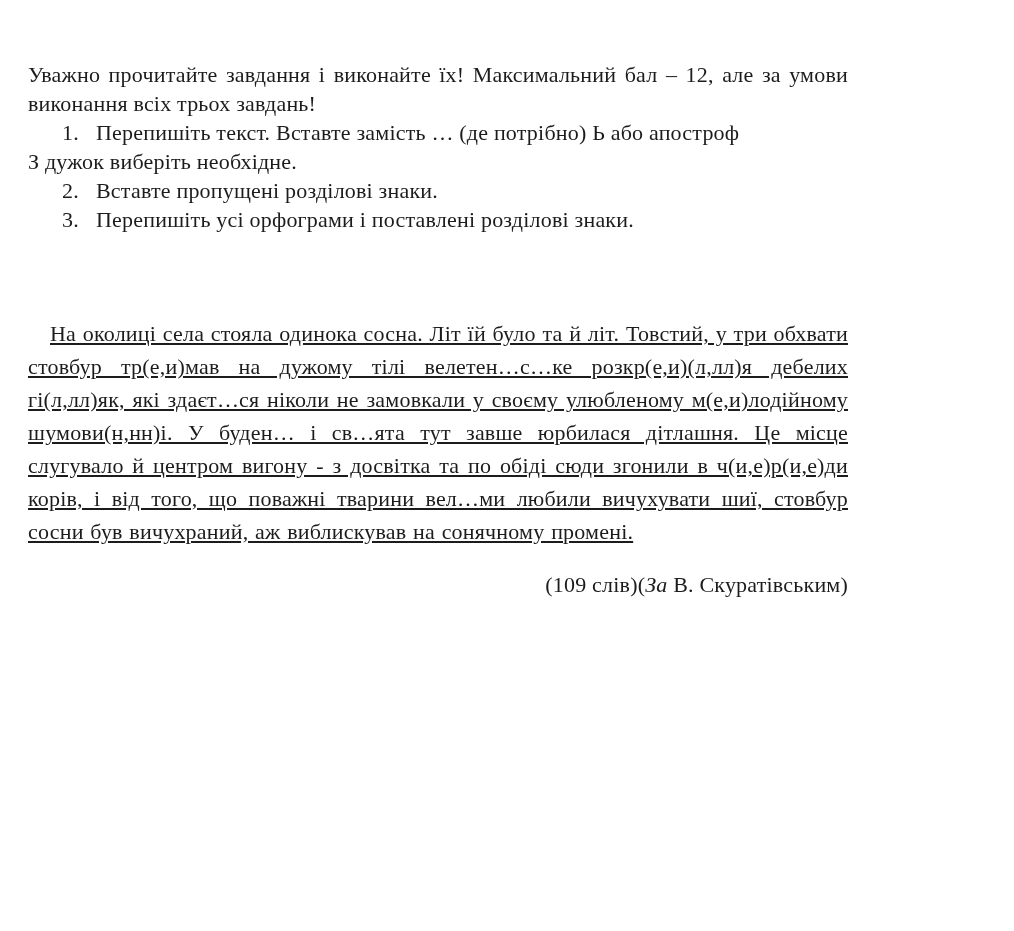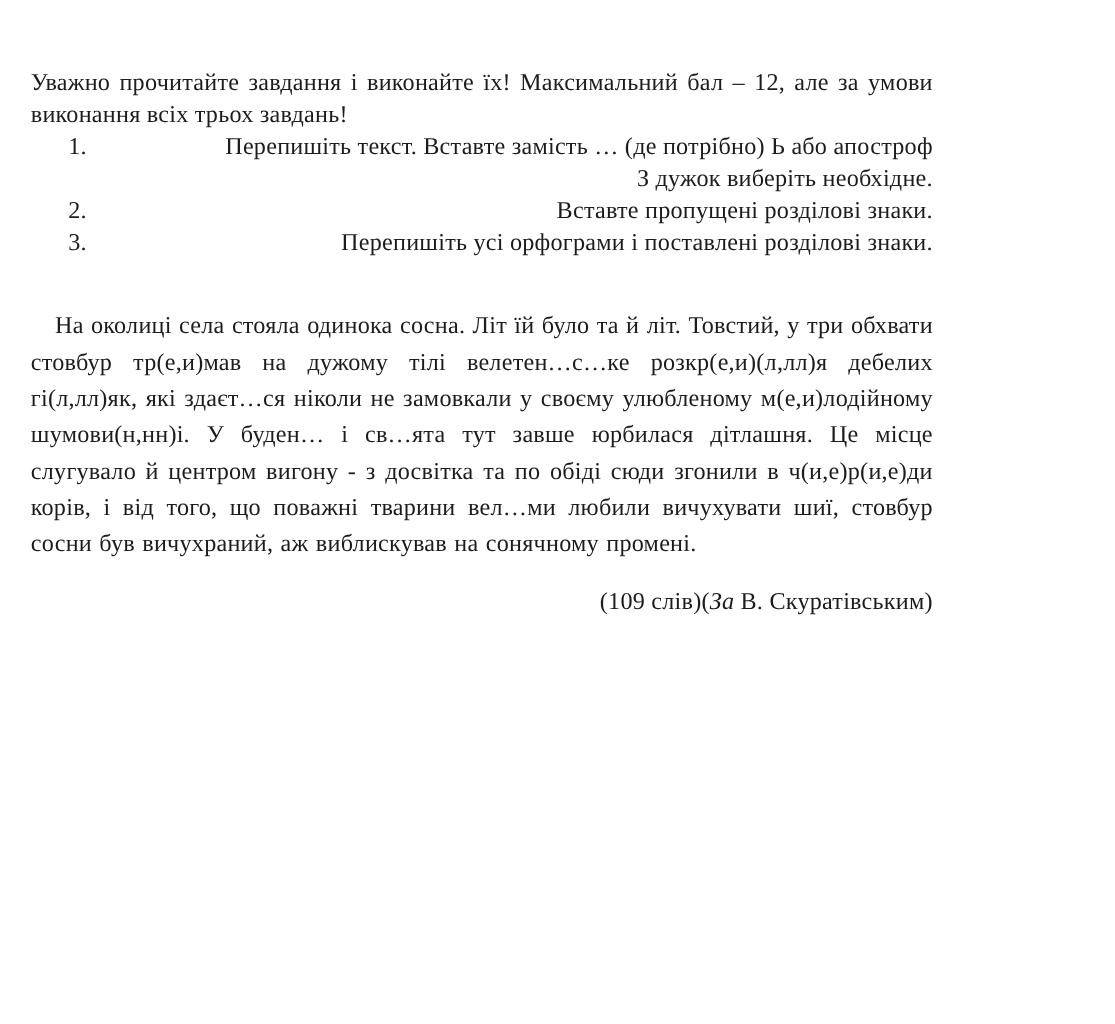--- a/index.html
+++ b/index.html
@@ -40,30 +40,30 @@
     font-size: 22px;
     line-height: 29px;
     letter-spacing: 0.2px;
   }
   .task-num {
     flex: none;
     width: 34px;
   }
   .task-text {
     flex: 1;
-    text-align: right;
   }
   .task-subline {
     font-size: 22px;
     line-height: 29px;
-    text-align: right;
+    text-align: left;
     letter-spacing: 0.2px;
   }
   .body-block {
-    margin-top: 45px;
+    margin-top: 83px;
+    text-decoration: underline;
   }
   .body-para {
     margin: 0;
     font-size: 22px;
     line-height: 33px;
     text-align: justify;
     text-indent: 22px;
     letter-spacing: 0.2px;
     word-spacing: 1px;
   }

